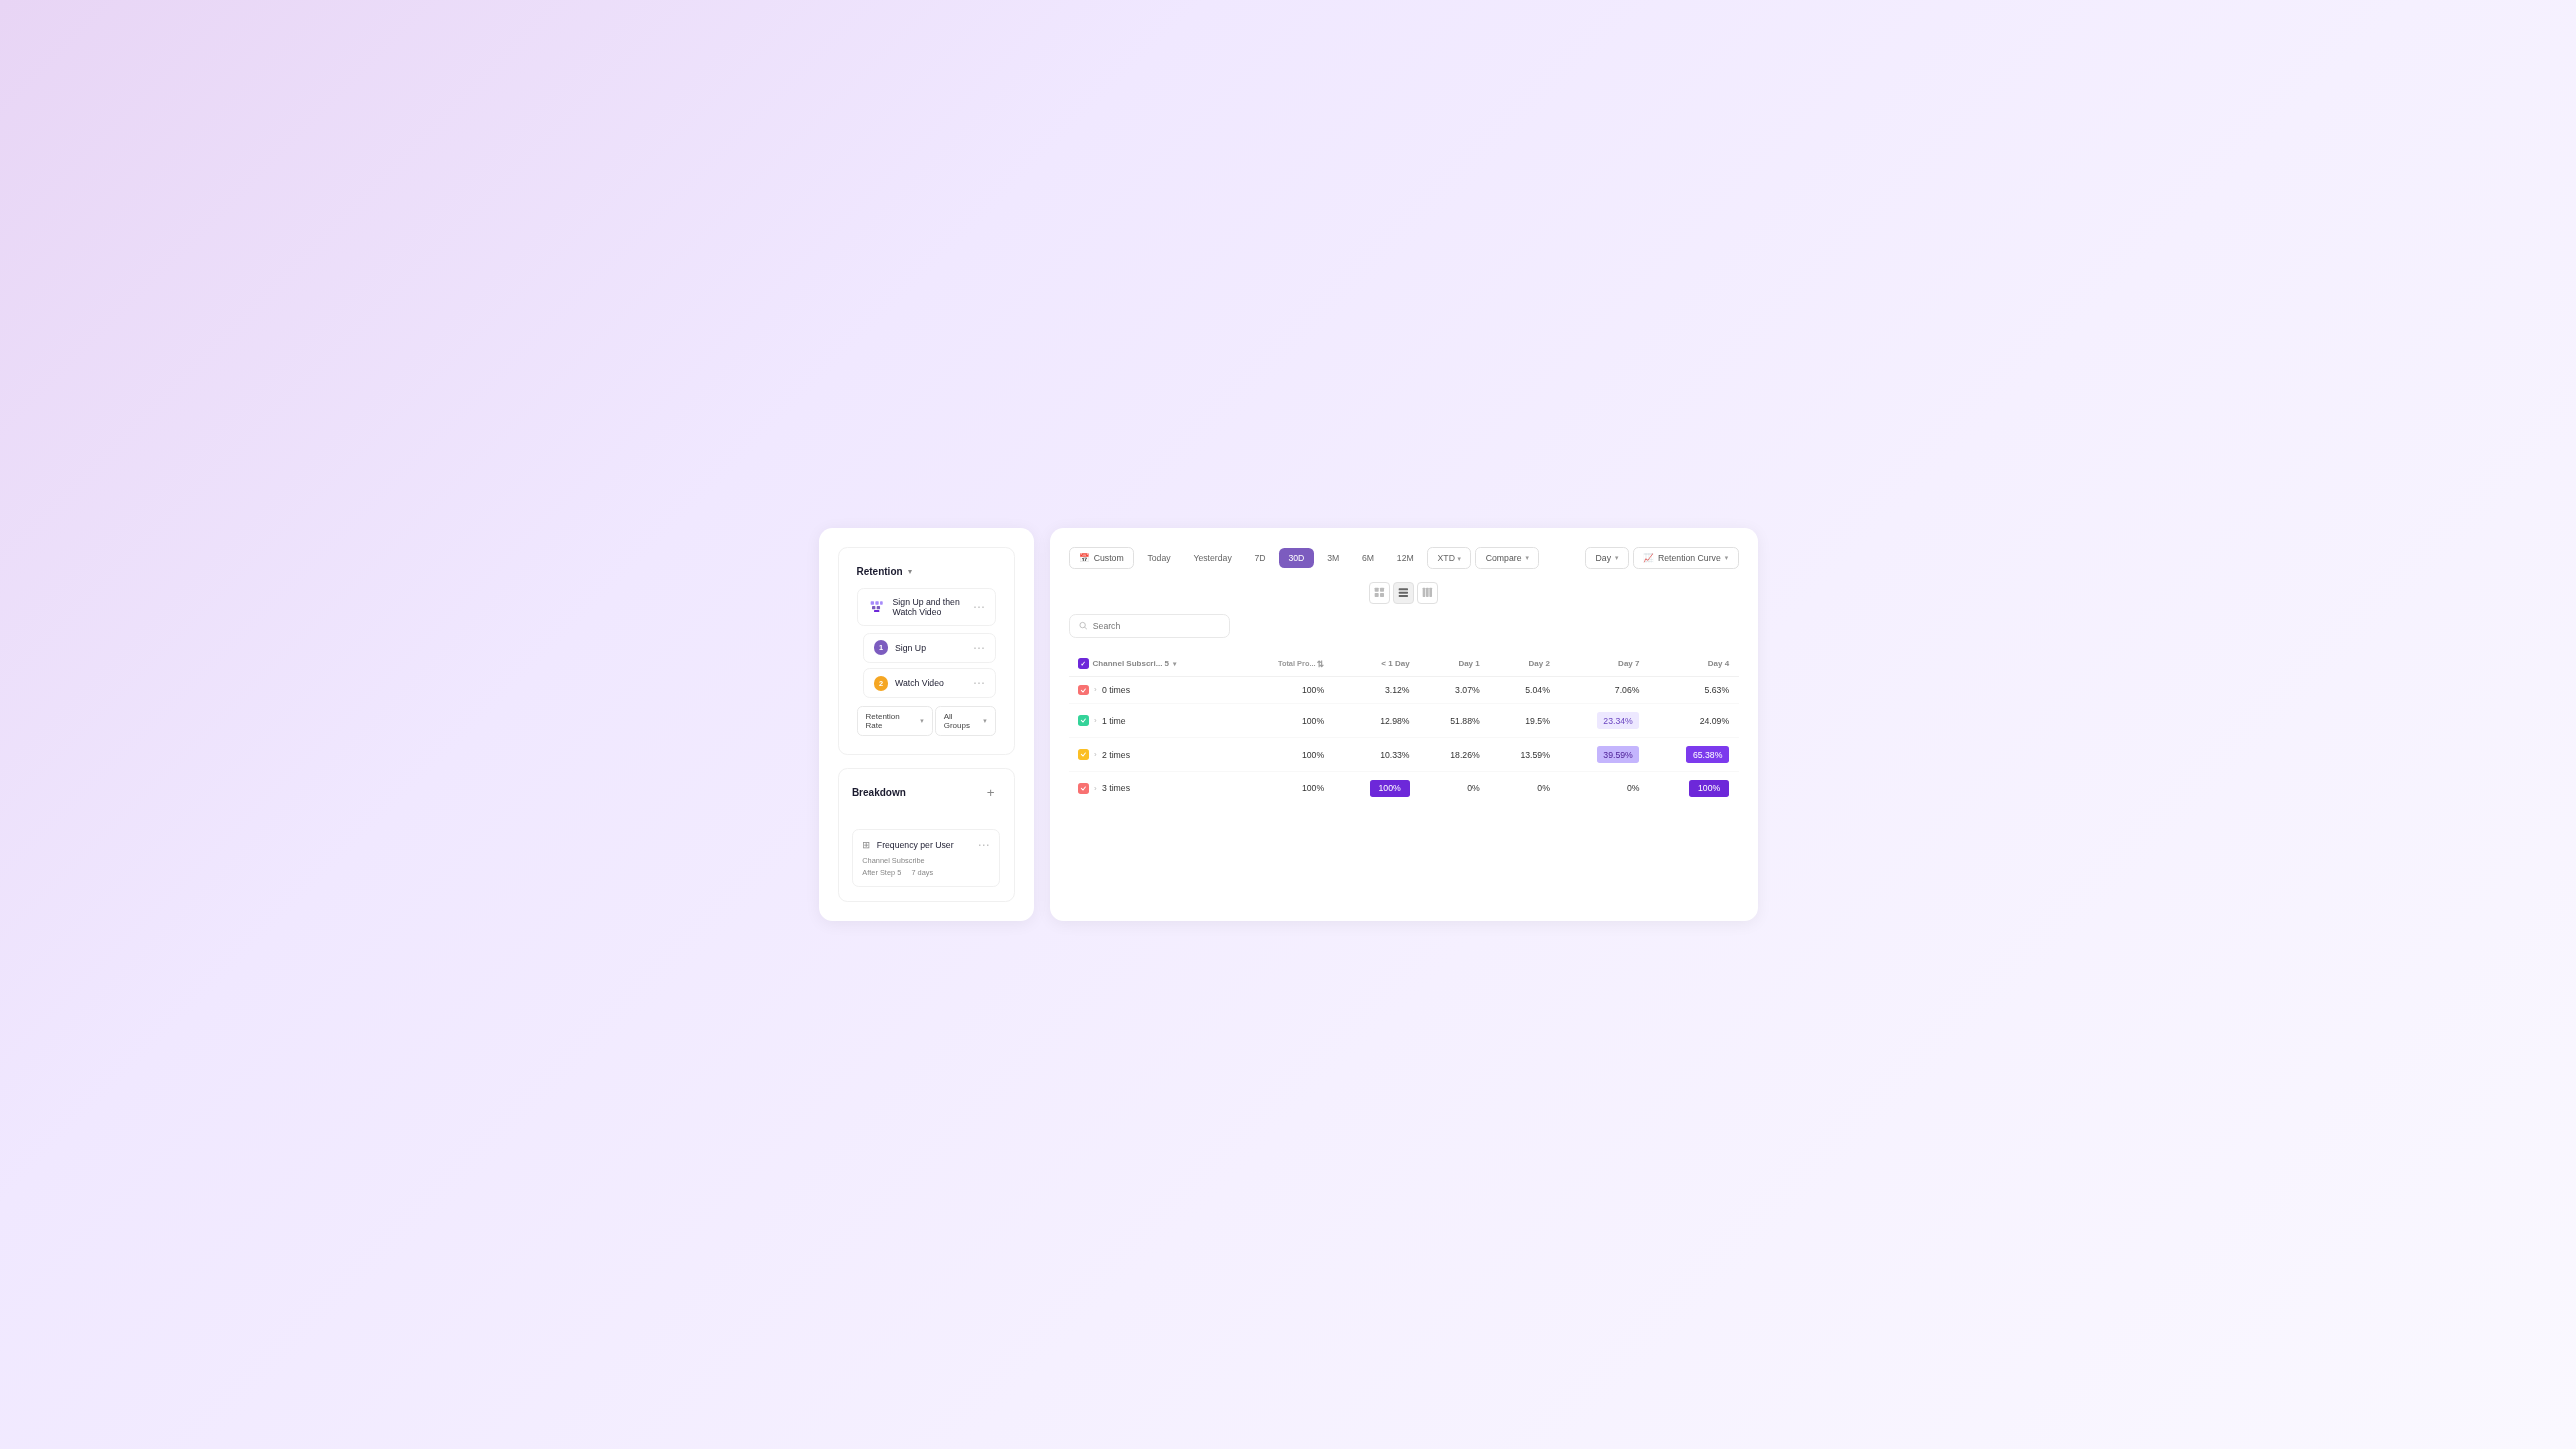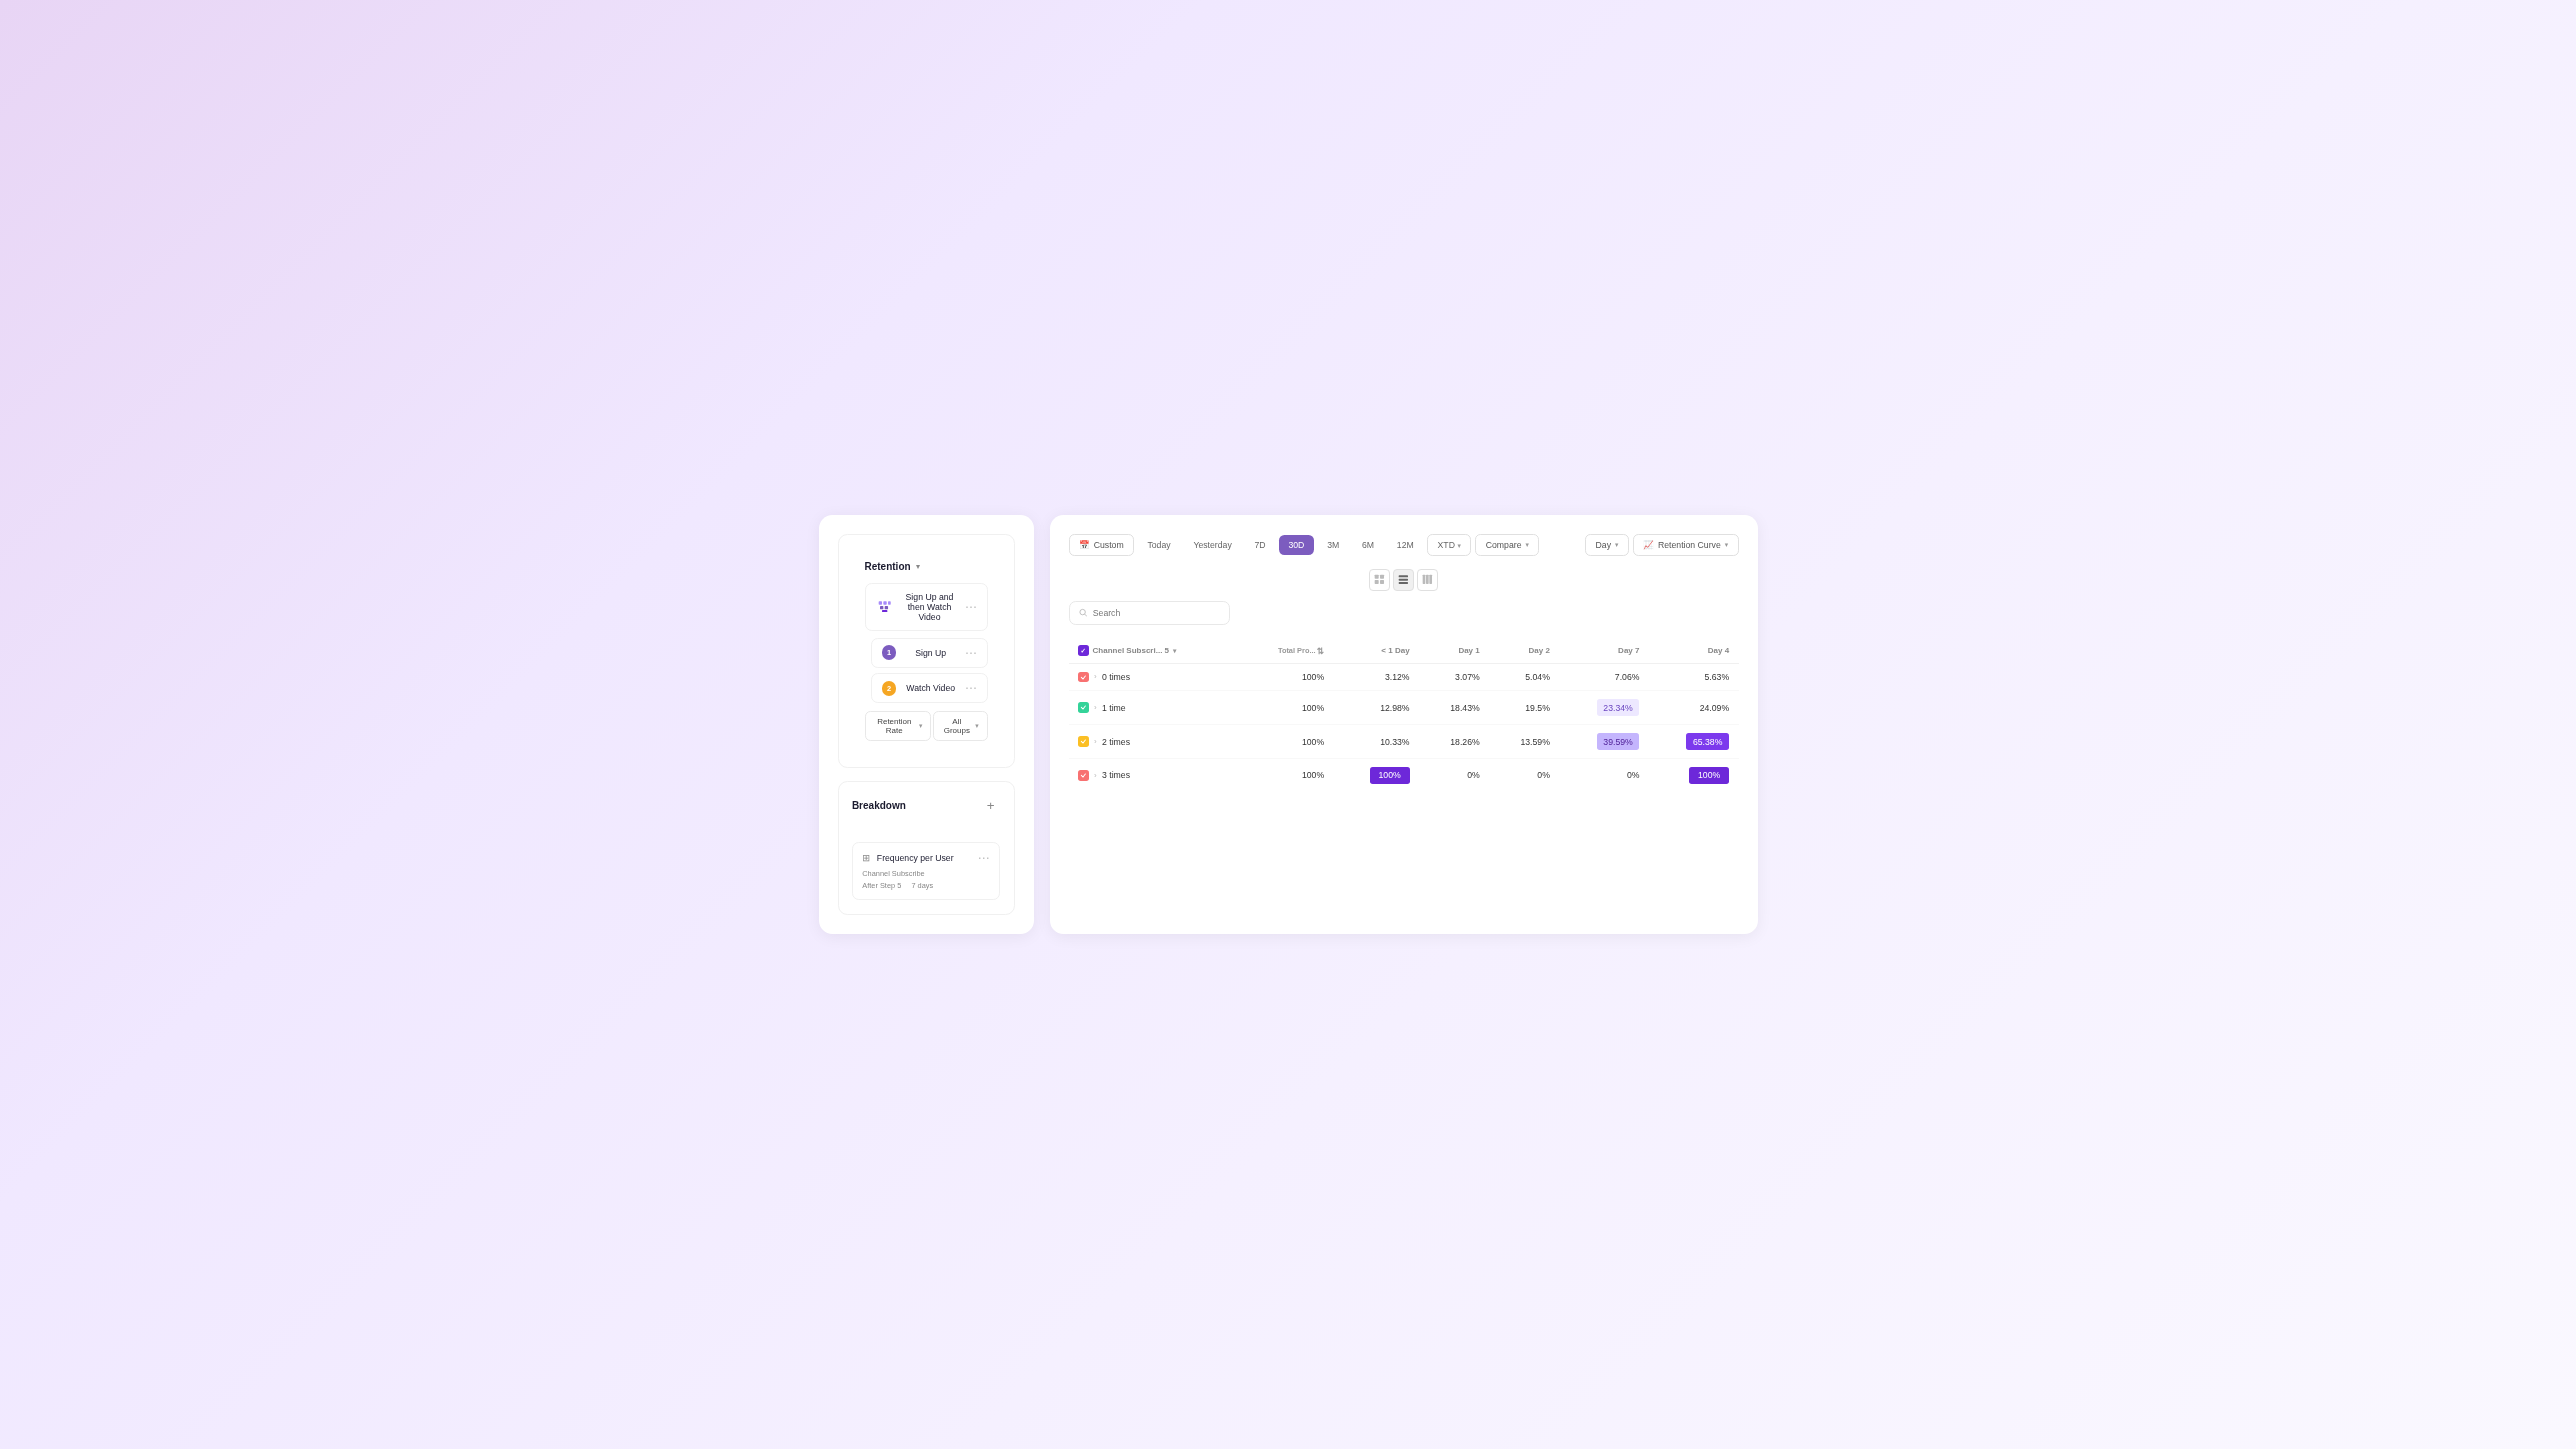--- a/index.html
+++ b/index.html
@@ -30,22 +30,21 @@
       display: flex;
       flex-direction: column;
       gap: 13.4px;
     }
 
     
     .retention-card {
       background: white;
       border: 0.7px solid #f0f0f0;
       border-radius: 9.4px;
-      padding: 26px;
-      text-align: center;
+      padding: 18px;
     }
     .retention-header {
       display: flex;
       align-items: center;
       gap: 5.4px;
       margin-bottom: 10.7px;
     }
     .retention-title {
       font-size: 10px;
       font-weight: 600;
@@ -602,21 +601,21 @@
                 <svg width="6.7" height="6.7" viewBox="0 0 10 10">
                     <path d="M2 5l2.5 2.5L8 3" stroke="white" stroke-width="1.5" fill="none" stroke-linecap="round"></path>
                   </svg>
               </div>
               <span class="expand-btn">›</span>
               <span class="row-label">1 time</span>
             </div>
           </td>
           <td>100%</td>
           <td>12.98%</td>
-          <td>18.43%</td>
+          <td>51.88%</td>
           <td>19.5%</td>
           <td>
             <span class="cell-highlight cell-purple-light">23.34%</span>
           </td>
           <td>24.09%</td>
         </tr>
 
         <tr>
           <td>
             <div class="row-indicator">

